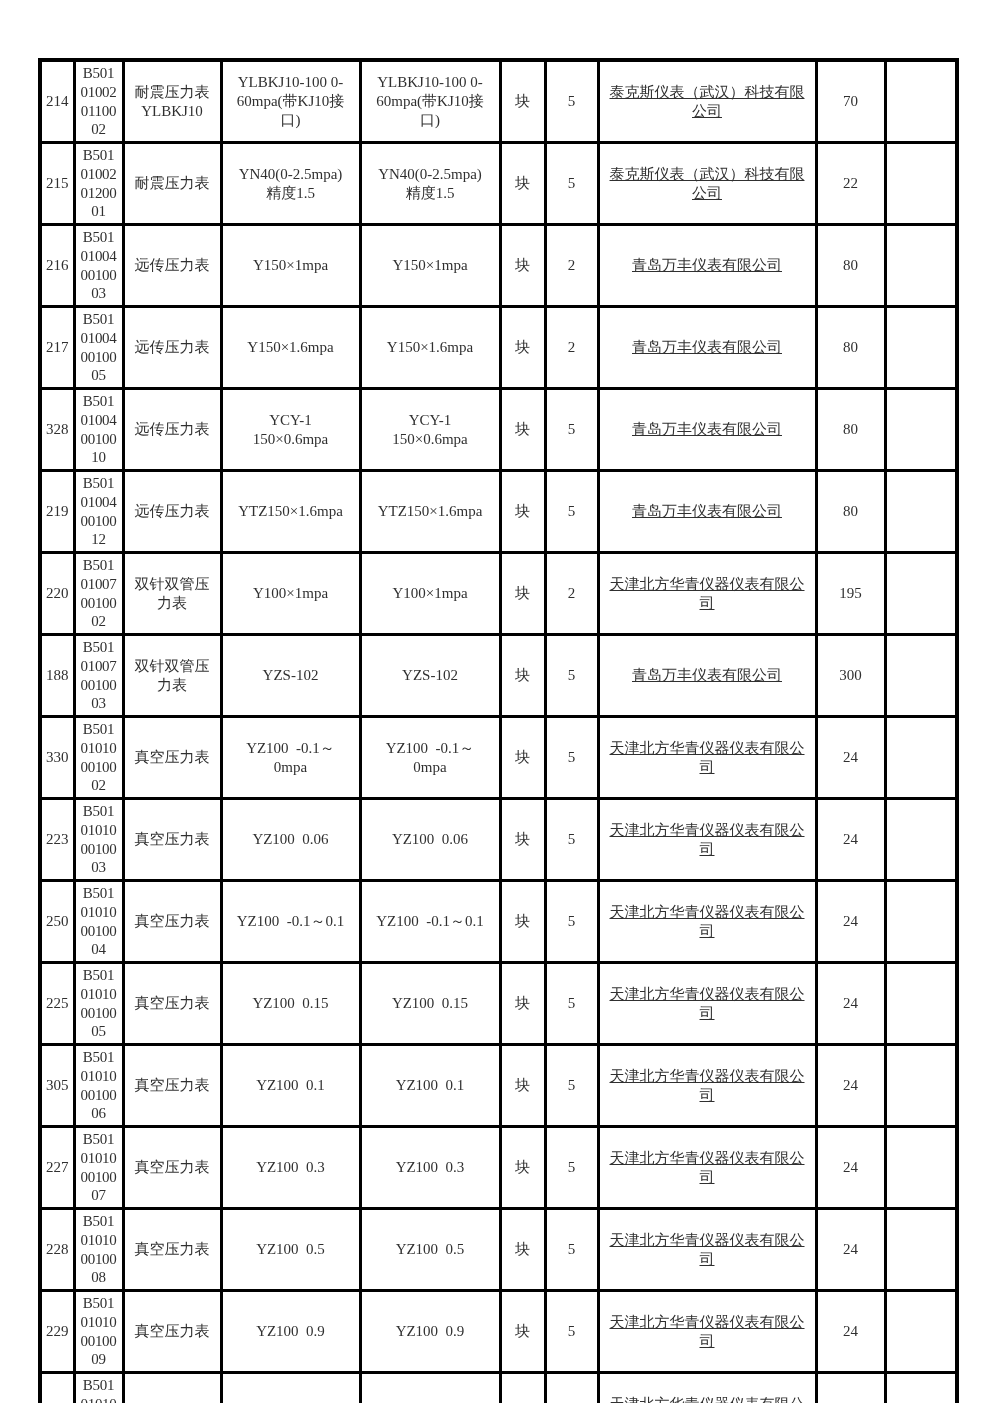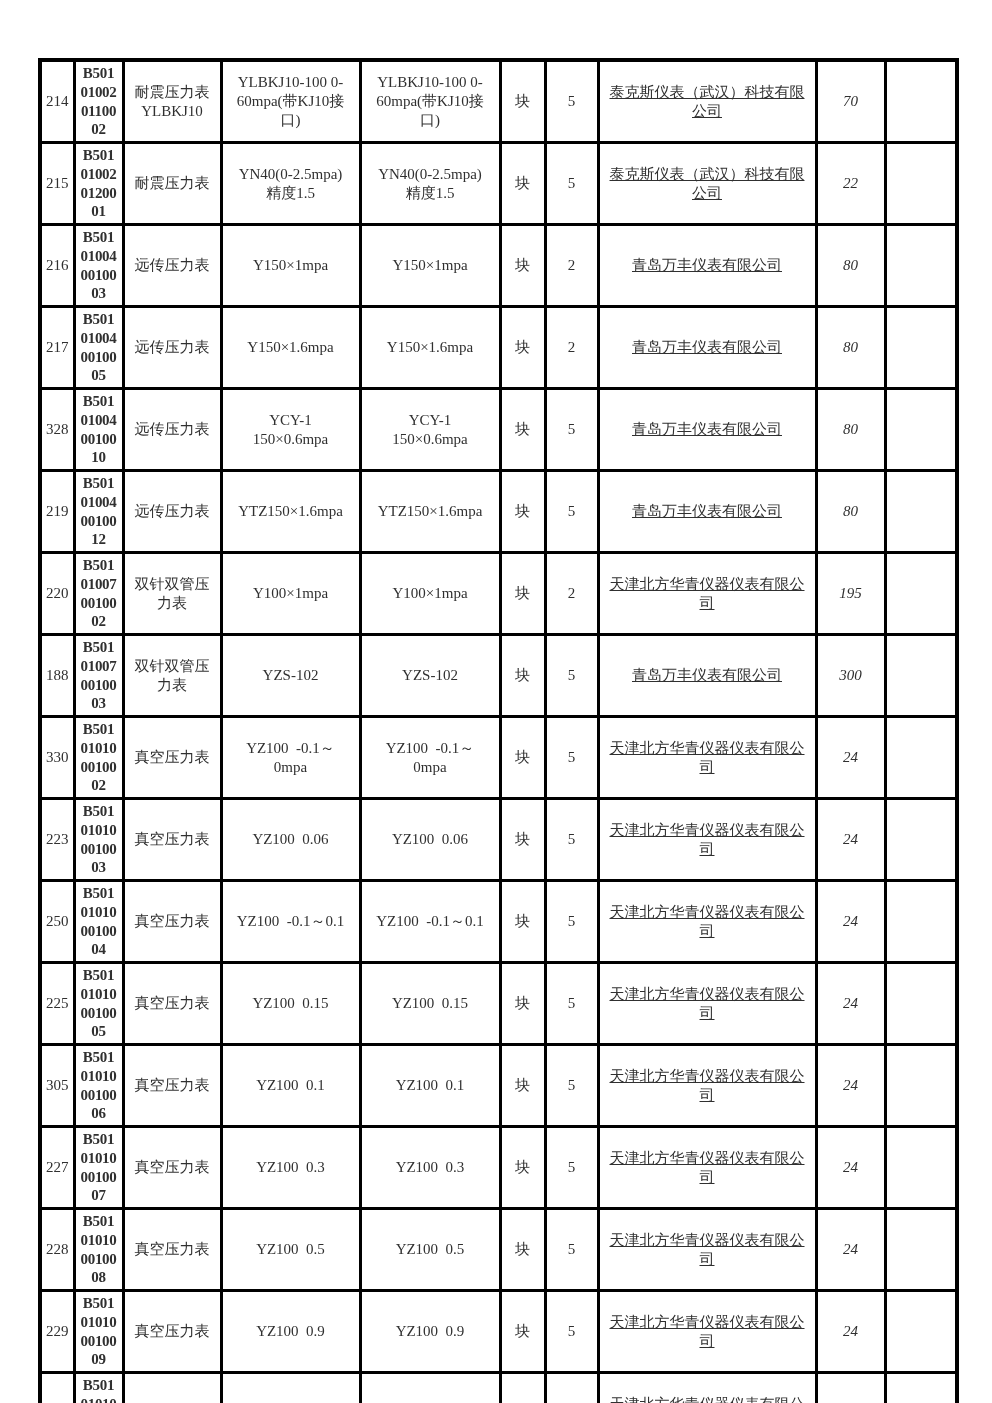--- a/index.html
+++ b/index.html
@@ -35,21 +35,21 @@
     padding: 2px 4px;
     box-sizing: border-box;
     word-wrap: break-word;
   }
   td.c-no {
     font-size: 16px;
     padding: 2px 1px;
   }
   td.c-code {
     font-size: 9px;
-    font-weight: 700;
+    font-weight: 400;
     letter-spacing: -0.3px;
     line-height: 1.35;
     padding: 2px 0;
   }
   td.c-name {
     font-size: 16px;
     padding: 2px 4px;
   }
   td.c-spec {
     font-size: 15px;
@@ -61,21 +61,20 @@
   td.c-qty {
     font-size: 15px;
   }
   td.c-supplier {
     font-size: 15px;
     padding: 2px 12px;
     text-decoration: underline;
   }
   td.c-price {
     font-size: 15px;
-    font-style: italic;
   }
 </style>
 </head>
 <body>
 
 <div class="page">
   <table class="price-table">
     <colgroup>
       <col style="width:34px">
       <col style="width:49px">

